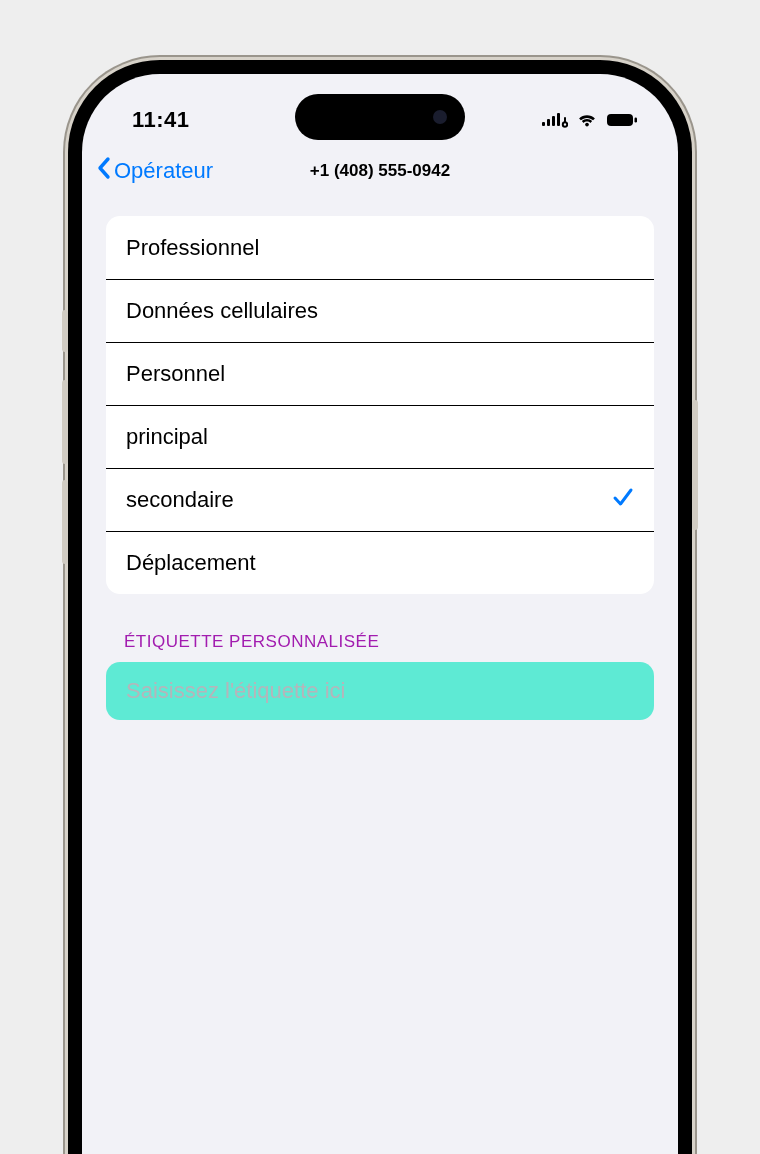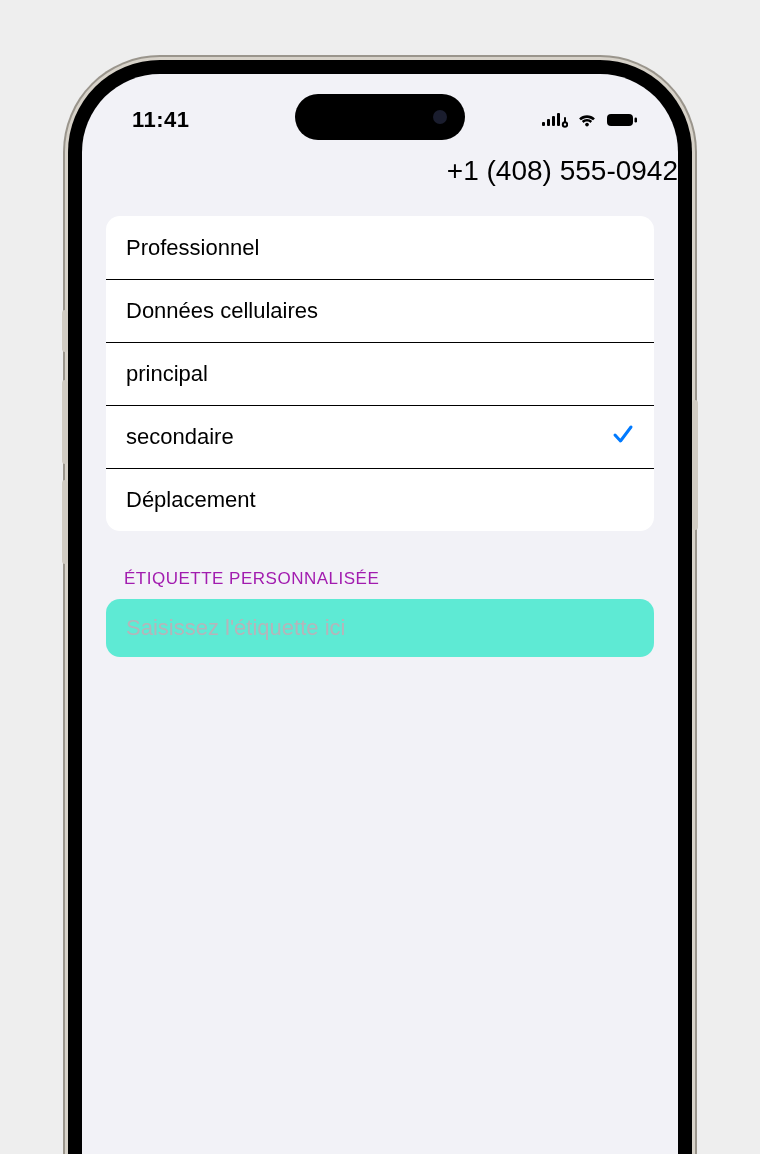--- a/index.html
+++ b/index.html
@@ -95,23 +95,23 @@
     align-items: center;
     gap: 2px;
     color: #007aff;
     font-size: 22px;
     font-weight: 400;
   }
   .back svg { flex: 0 0 auto; }
   .nav-title {
     position: absolute;
     left: 0; right: 0;
-    text-align: right;
-    font-size: 28px;
-    font-weight: 400;
+    text-align: center;
+    font-size: 17px;
+    font-weight: 700;
     color: #000;
     pointer-events: none;
   }
 
   
   .content {
     padding: 18px 24px 0 24px;
   }
 
   .group {
@@ -194,32 +194,43 @@
         <span>
           <svg width="32" height="16" viewBox="0 0 32 16">
             <rect x="1" y="2" width="26" height="12" rx="4" fill="#000"></rect>
             <rect x="28.5" y="5.5" width="2.5" height="5" rx="1.2" fill="#000"></rect>
           </svg>
         </span>
       </div>
     </div>
 
     <div class="navbar">
+      <div class="back">
+        <span>
+          <svg width="16" height="24" viewBox="0 0 16 24">
+            <polyline points="12,3 4,12 12,21" fill="none" stroke="#007aff" stroke-width="3.4" stroke-linecap="round" stroke-linejoin="round"></polyline>
+          </svg>
+        </span>
+        <span>Opérateur</span>
+      </div>
       <div class="nav-title">+1 (408) 555-0942</div>
     </div>
 
     <div class="content">
 
       <div class="group" id="labels-group">
 
       <div class="row">
             <span>Professionnel</span>
           </div>
           <div class="row">
             <span>Données cellulaires</span>
+          </div>
+          <div class="row">
+            <span>Personnel</span>
           </div>
           <div class="row">
             <span>principal</span>
           </div>
           <div class="row">
             <span>secondaire</span>
             <span class="check"><svg width="22" height="22" viewBox="0 0 22 22">
                 <polyline points="3,12 8.5,18 19,4" fill="none" stroke="#007aff" stroke-width="3" stroke-linecap="round" stroke-linejoin="round"></polyline>
               </svg></span>
           </div>

